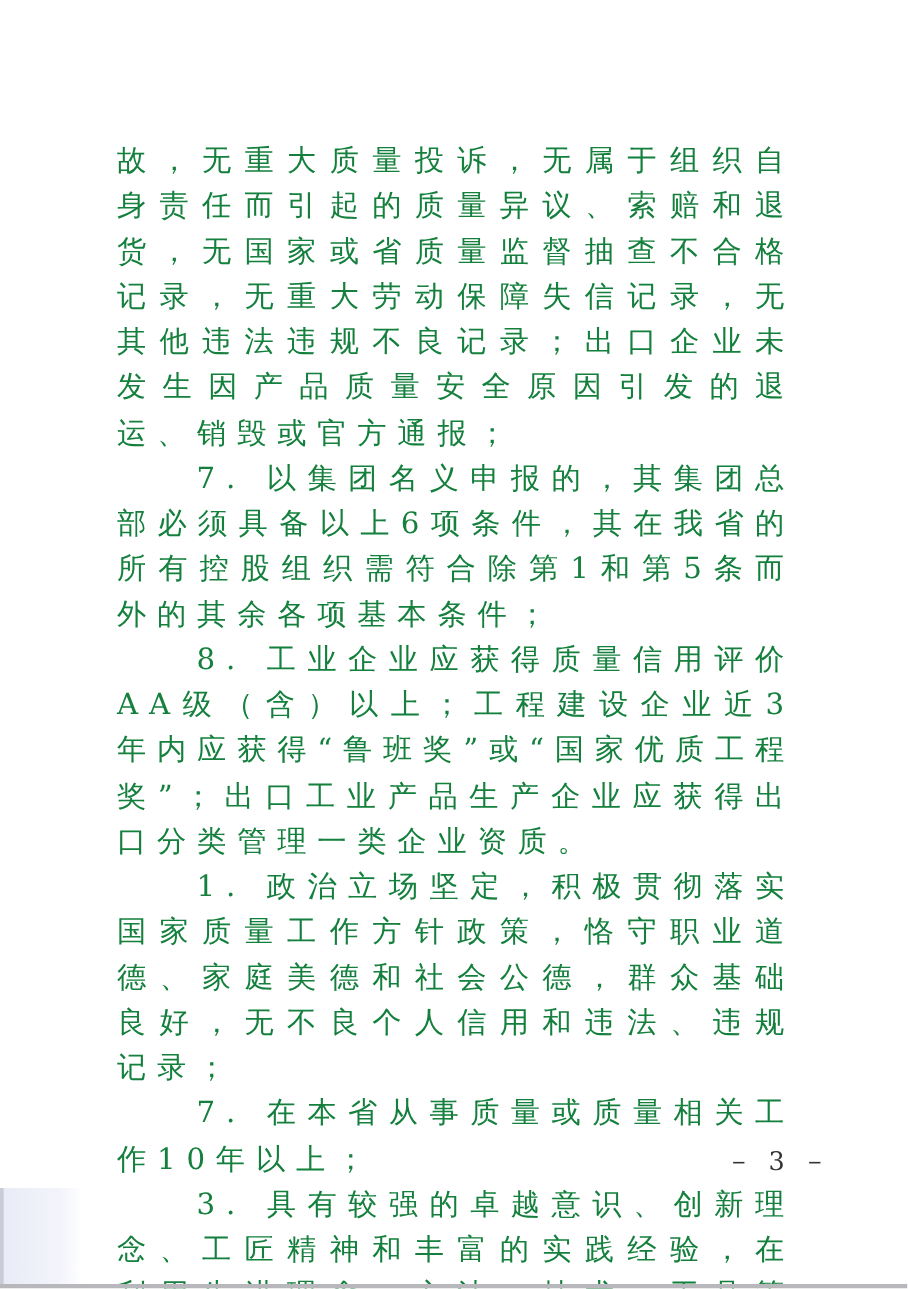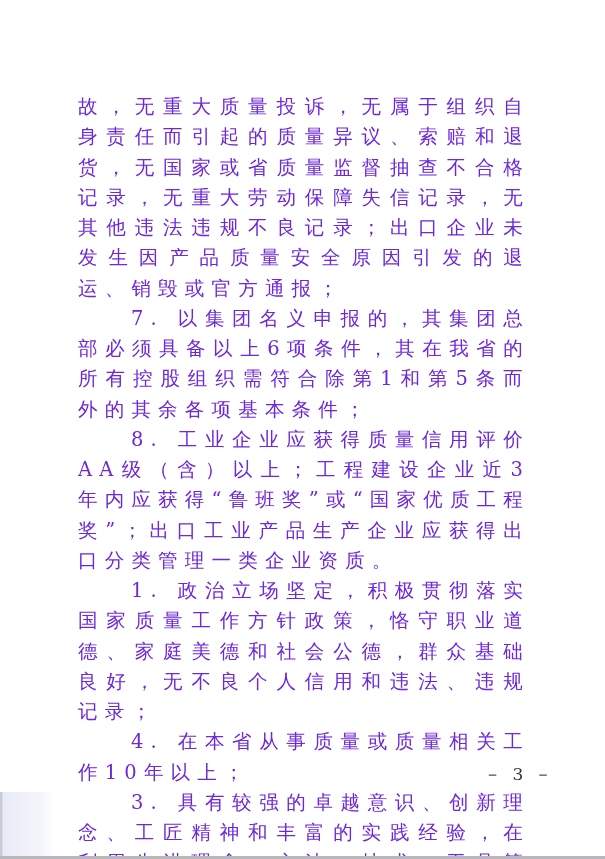--- a/index.html
+++ b/index.html
@@ -30,21 +30,21 @@
     }
     .para {
       margin: 0;
       font-size: 19.5px;
       line-height: 30.25px;
       letter-spacing: 7.2px;
       text-align: justify;
       text-justify: inter-character;
       word-break: break-all;
       text-indent: 53px;
-      color: #6d28d9;
+      color: #15803d;
     }
     .para.noindent { text-indent: 0; }
     .para.heading { font-weight: normal; }
     .page-number {
       position: absolute;
       left: 484px;
       top: 763px;
       font-size: 17px;
       letter-spacing: 3px;
       color: #333333;
@@ -68,21 +68,21 @@
   </style>
 </head>
 <body>
 
 <div class="page">
   <div class="body-text">
     <p class="para noindent">故，无重大质量投诉，无属于组织自身责任而引起的质量异议、索赔和退货，无国家或省质量监督抽查不合格记录，无重大劳动保障失信记录，无其他违法违规不良记录；出口企业未发生因产品质量安全原因引发的退运、销毁或官方通报；</p>
     <p class="para">7. 以集团名义申报的，其集团总部必须具备以上6项条件，其在我省的所有控股组织需符合除第1和第5条而外的其余各项基本条件；</p>
     <p class="para">8. 工业企业应获得质量信用评价AA级（含）以上；工程建设企业近3年内应获得“鲁班奖”或“国家优质工程奖”；出口工业产品生产企业应获得出口分类管理一类企业资质。</p>
     <p class="para">1. 政治立场坚定，积极贯彻落实国家质量工作方针政策，恪守职业道德、家庭美德和社会公德，群众基础良好，无不良个人信用和违法、违规记录；</p>
-    <p class="para">4. 在本省从事质量或质量相关工作10年以上；</p>
+    <p class="para">7. 在本省从事质量或质量相关工作10年以上；</p>
     <p class="para">3. 具有较强的卓越意识、创新理念、工匠精神和丰富的实践经验，在利用先进理念、方法、技术、工具等提高工作效率和顾客满意度、促进过程改进优化、提升组织绩效等方面取得卓越成果，对组织或地区质量发展事业做出突出贡献；</p>
 
   </div>
 
   <div class="page-number">－ 3 －</div>
 
   <div class="scan-shadow-left"></div>
   <div class="scan-shadow-bottom"></div>
 </div>
 

